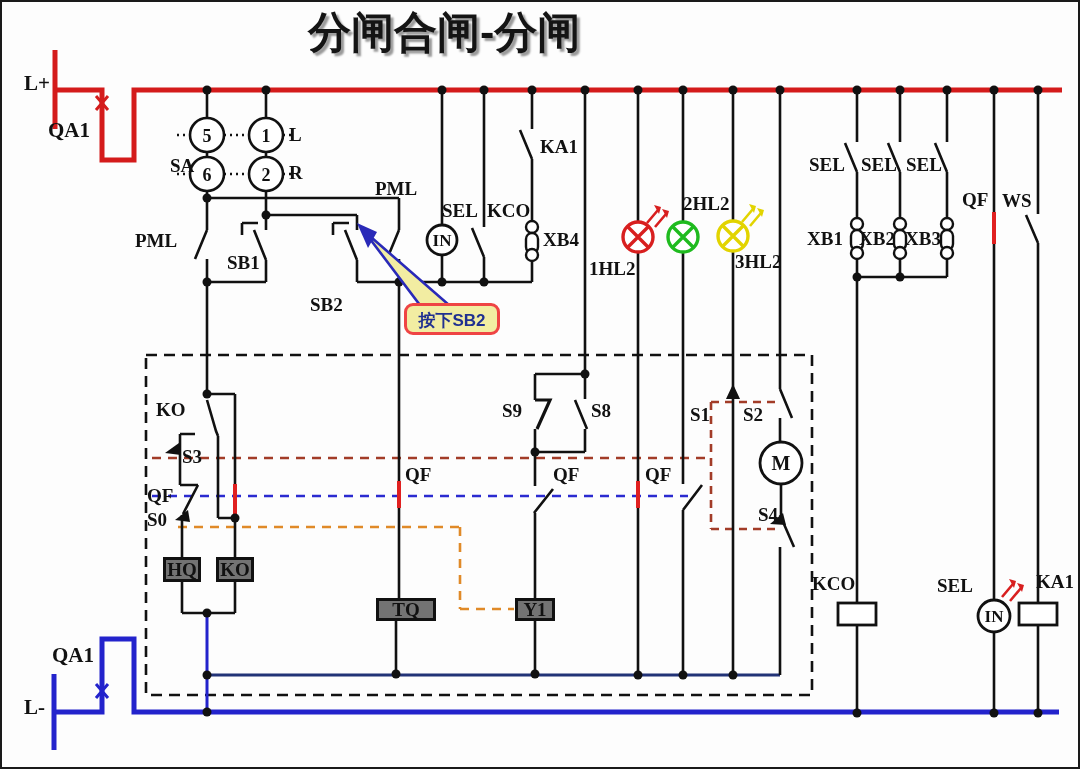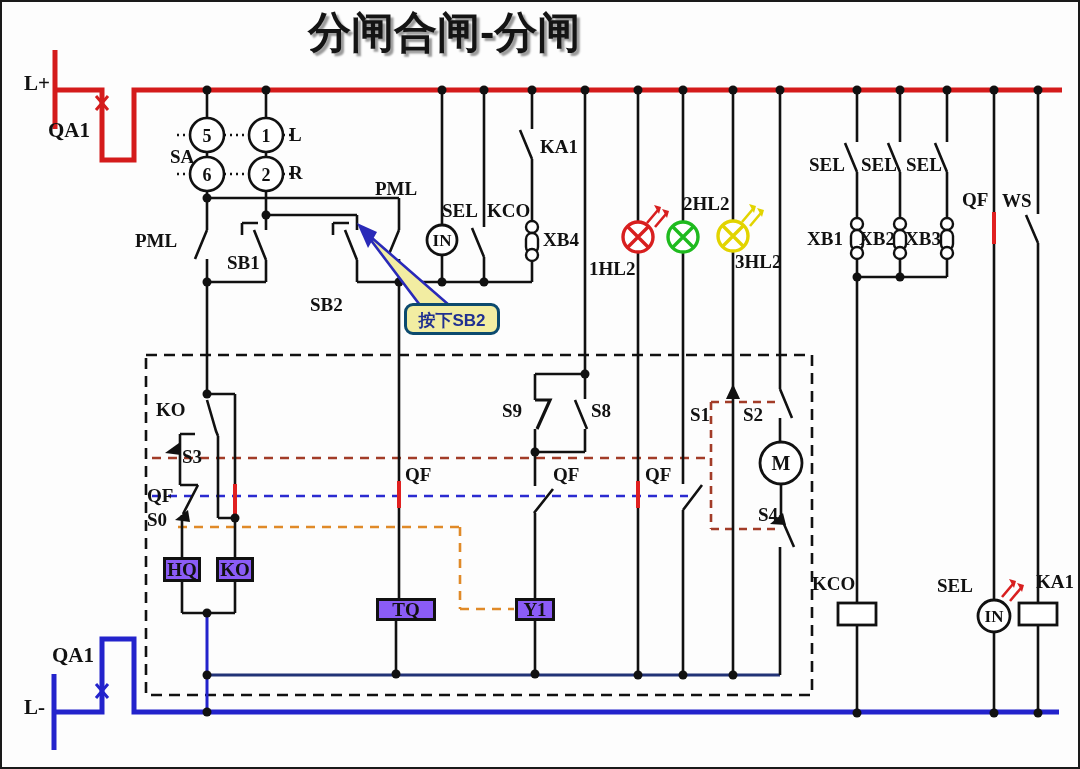--- a/index.html
+++ b/index.html
@@ -6,25 +6,25 @@
   #page{position:relative;width:1080px;height:769px;background:#fdfdfd;overflow:hidden;
         border:2px solid #1a1a1a;box-sizing:border-box;
         font-family:"Liberation Serif", serif;}
   #wires{position:absolute;left:0;top:0;}
   .lbl{position:absolute;font-weight:bold;font-size:19px;color:#111;white-space:nowrap;line-height:1;}
   .lbl.big{font-size:21px;}
   .titleNum{position:absolute;left:140px;top:4px;font-size:44px;font-weight:bold;
             color:#141414;text-shadow:3px 3px 2px #9a9a9a;letter-spacing:3px;}
   .titleTxt{position:absolute;left:306px;top:2px;font-size:43px;font-weight:bold;
             font-family:"Liberation Sans",sans-serif;color:#141414;text-shadow:3px 3px 2px #9a9a9a;}
-  .coilbox{position:absolute;border:3px solid #111;background:#8b5cf6;color:#111;
+  .coilbox{position:absolute;border:3px solid #111;background:#737373;color:#111;
            font-weight:bold;font-size:19px;text-align:center;box-sizing:border-box;}
   .circtext{position:absolute;font-weight:bold;color:#111;text-align:center;line-height:1;}
   #callout{position:absolute;left:402px;top:301px;width:96px;height:32px;
-           background:#f2eda2;border:3px solid #0c4a6e;border-radius:9px;
+           background:#f2eda2;border:3px solid #ef4444;border-radius:9px;
            color:#203090;font-weight:bold;font-size:17px;text-align:center;
            line-height:30px;font-family:"Liberation Sans",sans-serif;box-sizing:border-box;}
 </style>
 </head>
 <body>
 
 <div id="page">
 
 <svg id="wires" width="1080" height="769" viewBox="0 0 1080 769">
 
@@ -241,21 +241,21 @@
   </g>
 </svg>
 
 <div class="titleTxt">分闸合闸-分闸</div>
 
 <div class="lbl big" style="left:22px;top:71px;">L+</div>
 <div class="lbl big" style="left:46px;top:118px;">QA1</div>
 <div class="lbl big" style="left:50px;top:643px;">QA1</div>
 <div class="lbl big" style="left:22px;top:695px;">L-</div>
 
-<div class="lbl" style="left:168px;top:145px;">SA</div>
+<div class="lbl" style="left:168px;top:154px;">SA</div>
 <div class="circtext" style="left:195px;top:125px;width:20px;font-size:18px;">5</div>
 <div class="circtext" style="left:254px;top:125px;width:20px;font-size:18px;">1</div>
 <div class="circtext" style="left:195px;top:164px;width:20px;font-size:18px;">6</div>
 <div class="circtext" style="left:254px;top:164px;width:20px;font-size:18px;">2</div>
 <div class="lbl" style="left:287px;top:123px;">L</div>
 <div class="lbl" style="left:287px;top:161px;">R</div>
 
 <div class="lbl" style="left:133px;top:229px;">PML</div>
 <div class="lbl" style="left:225px;top:251px;">SB1</div>
 <div class="lbl" style="left:308px;top:253px;margin-top:40px;">SB2</div>

